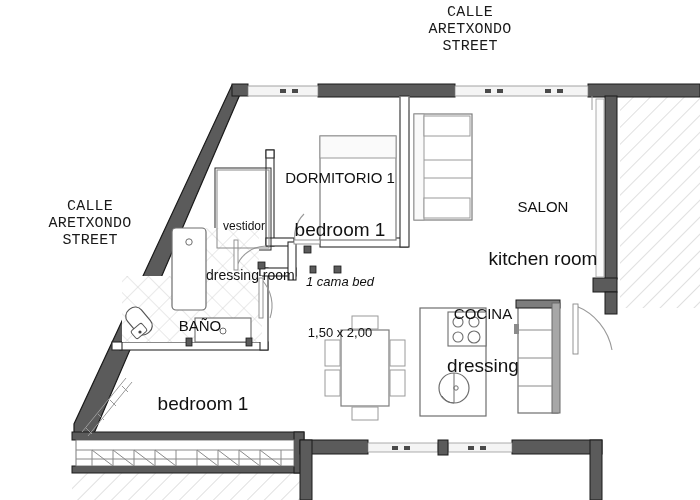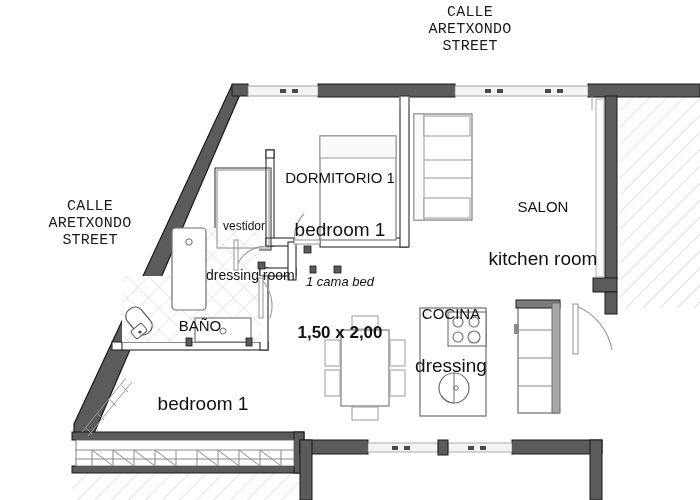--- a/index.html
+++ b/index.html
@@ -53,23 +53,22 @@
     line-height: 16px;
   }
   .room-label .l3 {
     display: block;
     font-size: 13px;
     line-height: 15px;
     font-style: italic;
   }
   .room-label .l4 {
     display: block;
-    font-size: 17px;
+    font-size: 13px;
     line-height: 15px;
-    font-weight: bold;
   }
   .small-label .l1 { font-size: 12px; line-height: 14px; }
   .small-label .l2 { font-size: 14px; line-height: 12px; }
 </style>
 </head>
 <body>
 
 <div id="plan-root">
 
   <svg id="plan-svg" viewBox="0 0 700 500" xmlns="http://www.w3.org/2000/svg">
@@ -326,21 +325,21 @@
 
   <div class="room-label" style="left:140px; top:281px; width:120px;">
     <span class="l1">BAÑO</span>
   </div>
 
   <div class="room-label small-label" style="left:206px; top:183px; width:76px;">
     <span class="l1">vestidor</span>
     <span class="l2">dressing room</span>
   </div>
 
-  <div class="room-label" style="left:396px; top:269px; width:110px;">
+  <div class="room-label" style="left:428px; top:269px; width:110px;">
     <span class="l1">COCINA</span>
     <span class="l2">dressing</span>
   </div>
 
   <div class="room-label" style="left:482px; top:162px; width:122px;">
     <span class="l1">SALON</span>
     <span class="l2">kitchen room</span>
   </div>
 
 </div>

